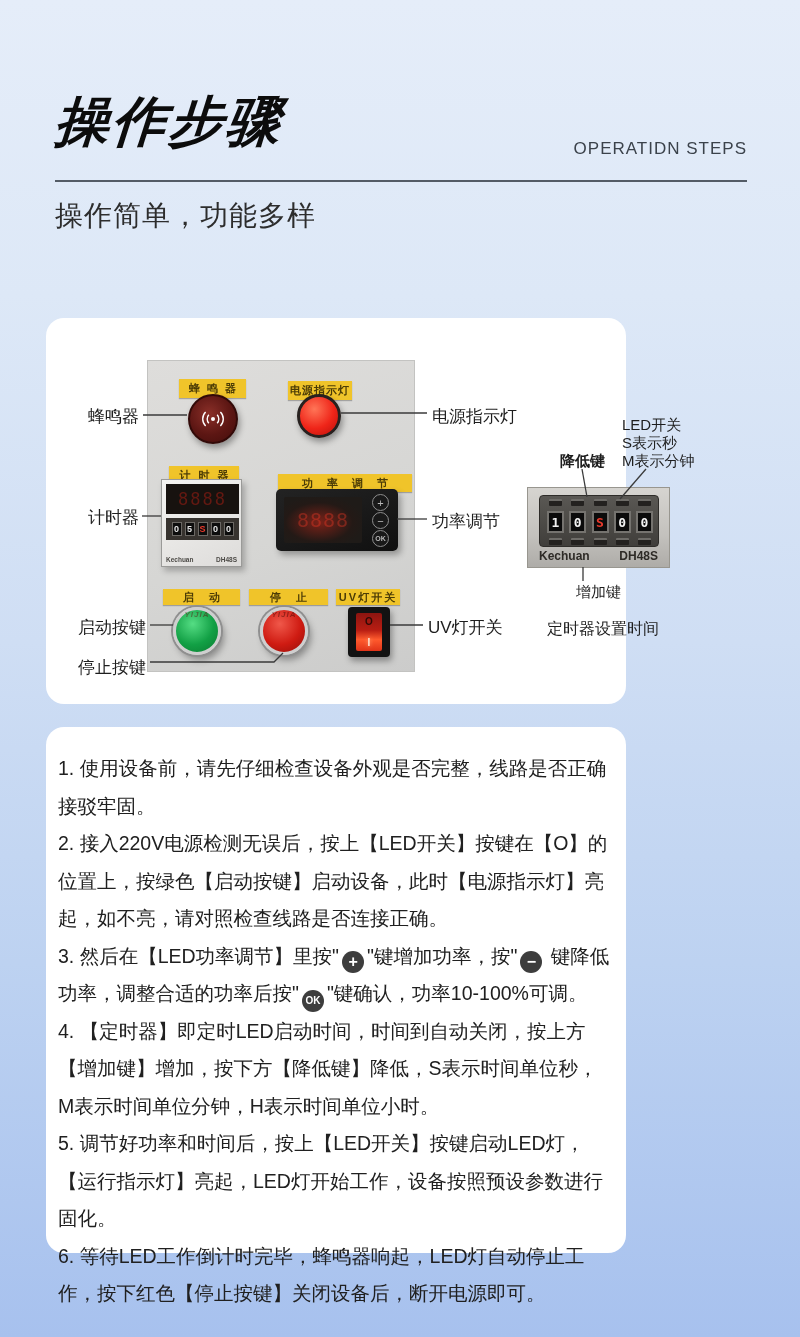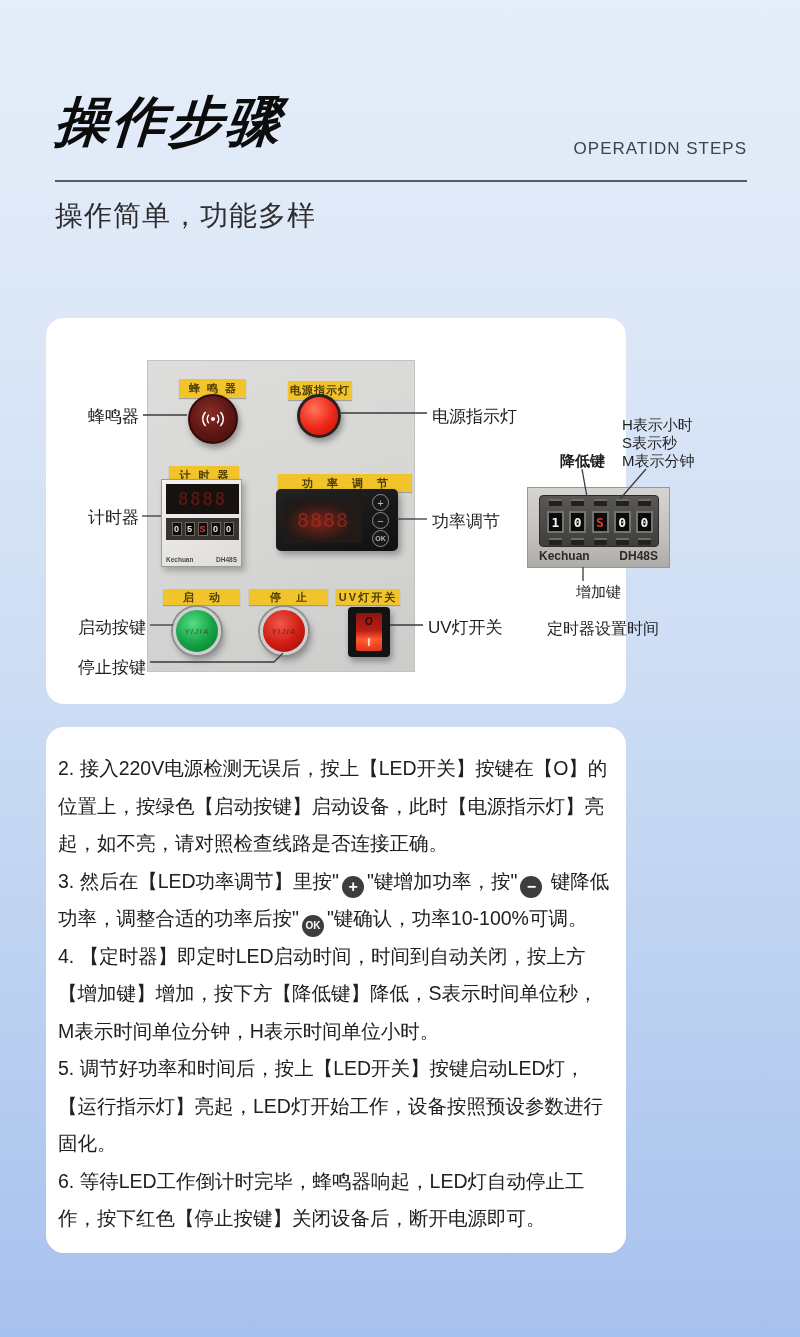--- a/index.html
+++ b/index.html
@@ -34,21 +34,21 @@
   .wheel-strip{position:absolute;left:4px;top:38px;width:73px;height:22px;background:#37332f;display:flex;align-items:center;justify-content:center;gap:3px;}
   .wheel-strip b{width:10px;height:14px;background:#0d0d0d;color:#e4e4e4;font-size:9px;font-weight:bold;display:flex;align-items:center;justify-content:center;border:1px solid #6b6864;box-sizing:border-box;}
   .brand-row{position:absolute;left:4px;right:4px;bottom:3px;display:flex;justify-content:space-between;font-size:6.5px;font-weight:bold;color:#4c4a46;}
   
   .power-mod{background:linear-gradient(160deg,#232323,#101010);border-radius:5px;box-shadow:3px 4px 6px rgba(0,0,0,0.3);}
   .pm-display{position:absolute;left:8px;top:8px;width:78px;height:46px;background:radial-gradient(ellipse at 45% 55%,rgba(215,40,24,0.5) 0%,rgba(60,16,10,0.15) 55%,rgba(20,12,10,0) 75%),#1f1b18;border-radius:2px;display:flex;align-items:center;justify-content:center;}
   .pm-display span{font-family:"DejaVu Sans Mono",monospace;font-size:20px;color:#ff3b26;opacity:0.35;letter-spacing:1px;}
   .pm-btn{position:absolute;width:17px;height:17px;border-radius:50%;border:1.5px solid #8d8d8d;color:#b9b9b9;font-size:11px;display:flex;align-items:center;justify-content:center;box-sizing:border-box;background:#191919;}
   .pm-btn.ok{font-size:7px;font-weight:bold;}
   
-  .push{border-radius:50%;border:3px solid #cfcfcf;box-shadow:0 0 0 2px #8f8f8f,3px 5px 7px rgba(0,0,0,0.35);display:flex;align-items:center;justify-content:center;box-sizing:border-box;}
+  .push{border-radius:50%;border:3px solid #cfcfcf;box-shadow:0 0 0 2px #8f8f8f,3px 5px 7px rgba(0,0,0,0.35);display:flex;align-items:flex-start;justify-content:center;box-sizing:border-box;}
   .push.green{background:radial-gradient(circle at 40% 33%,#55dd84 0%,#12a045 55%,#0a7a30 100%);}
   .push.red{background:radial-gradient(circle at 40% 33%,#f0584a 0%,#cf1b12 55%,#930e09 100%);}
   .push i{font-style:italic;font-size:8px;font-weight:bold;opacity:0.45;color:#5e0f0c;letter-spacing:1px;}
   
   .rocker{background:#121212;border-radius:4px;box-shadow:2px 4px 6px rgba(0,0,0,0.35);}
   .rocker-inner{position:absolute;left:8px;top:6px;width:26px;height:38px;border-radius:2px;background:linear-gradient(180deg,#8c1510 0%,#b81d13 45%,#ff5a2d 70%,#e03318 100%);display:flex;flex-direction:column;align-items:center;justify-content:space-between;padding:3px 0;box-sizing:border-box;}
   .rocker-inner .off{color:#2e0a06;font-size:10px;font-weight:bold;}
   .rocker-inner .on{color:#ffe3d2;font-size:10px;font-weight:bold;text-shadow:0 0 4px #ffb48a;}
   
   .wheel-photo{left:481px;top:169px;width:143px;height:81px;background:linear-gradient(180deg,#d6d4d0 0%,#c3c1bd 60%,#aeaca8 100%);border:1px solid #98968f;box-sizing:border-box;}
@@ -142,21 +142,21 @@
   <div class="abs callout" style="left:42px;top:87px;">蜂鸣器</div>
   <div class="abs callout" style="left:42px;top:188px;">计时器</div>
   <div class="abs callout" style="left:32px;top:298px;">启动按键</div>
   <div class="abs callout" style="left:32px;top:338px;">停止按键</div>
 
   <div class="abs callout" style="left:386px;top:87px;">电源指示灯</div>
   <div class="abs callout" style="left:386px;top:192px;">功率调节</div>
   <div class="abs callout" style="left:382px;top:298px;">UV灯开关</div>
 
   <div class="abs callout-sm" style="left:576px;top:98px;line-height:18px;">
-    <div>H表示小时</div>
+    <div>LED开关</div>
     <div>S表示秒</div>
     <div>M表示分钟</div>
   </div>
   <div class="abs callout-sm" style="left:514px;top:134px;font-weight:bold;">降低键</div>
 
   <div class="abs wheel-photo">
     <div class="wheel-body">
       <div class="tab-row" style="top:3px;">
         <div class="tab"></div>
           <div class="tab"></div>
@@ -199,20 +199,21 @@
       <line x1="344" y1="307" x2="377" y2="307"></line>
       <line x1="536" y1="151" x2="541" y2="179"></line>
       <line x1="600" y1="151" x2="574" y2="181"></line>
       <line x1="537" y1="249" x2="537" y2="263"></line>
     </g>
   </svg>
 </div>
 
 <div class="abs card card2">
   <div class="steps">
+    <p>1. 使用设备前，请先仔细检查设备外观是否完整，线路是否正确接驳牢固。</p>
     <p>2. 接入220V电源检测无误后，按上【LED开关】按键在【O】的位置上，按绿色【启动按键】启动设备，此时【电源指示灯】亮起，如不亮，请对照检查线路是否连接正确。</p>
     <p>
       <span>3. 然后在【LED功率调节】里按"</span><span class="icon-circle">+</span><span>"键增加功率，按"</span><span class="icon-circle">−</span><span> 键降低功率，调整合适的功率后按"</span><span class="icon-circle ok">OK</span><span>"键确认，功率10-100%可调。</span>
     </p>
     <p>4. 【定时器】即定时LED启动时间，时间到自动关闭，按上方【增加键】增加，按下方【降低键】降低，S表示时间单位秒，M表示时间单位分钟，H表示时间单位小时。</p>
     <p>5. 调节好功率和时间后，按上【LED开关】按键启动LED灯，【运行指示灯】亮起，LED灯开始工作，设备按照预设参数进行固化。</p>
     <p>6. 等待LED工作倒计时完毕，蜂鸣器响起，LED灯自动停止工作，按下红色【停止按键】关闭设备后，断开电源即可。</p>
   </div>
 </div>
 

